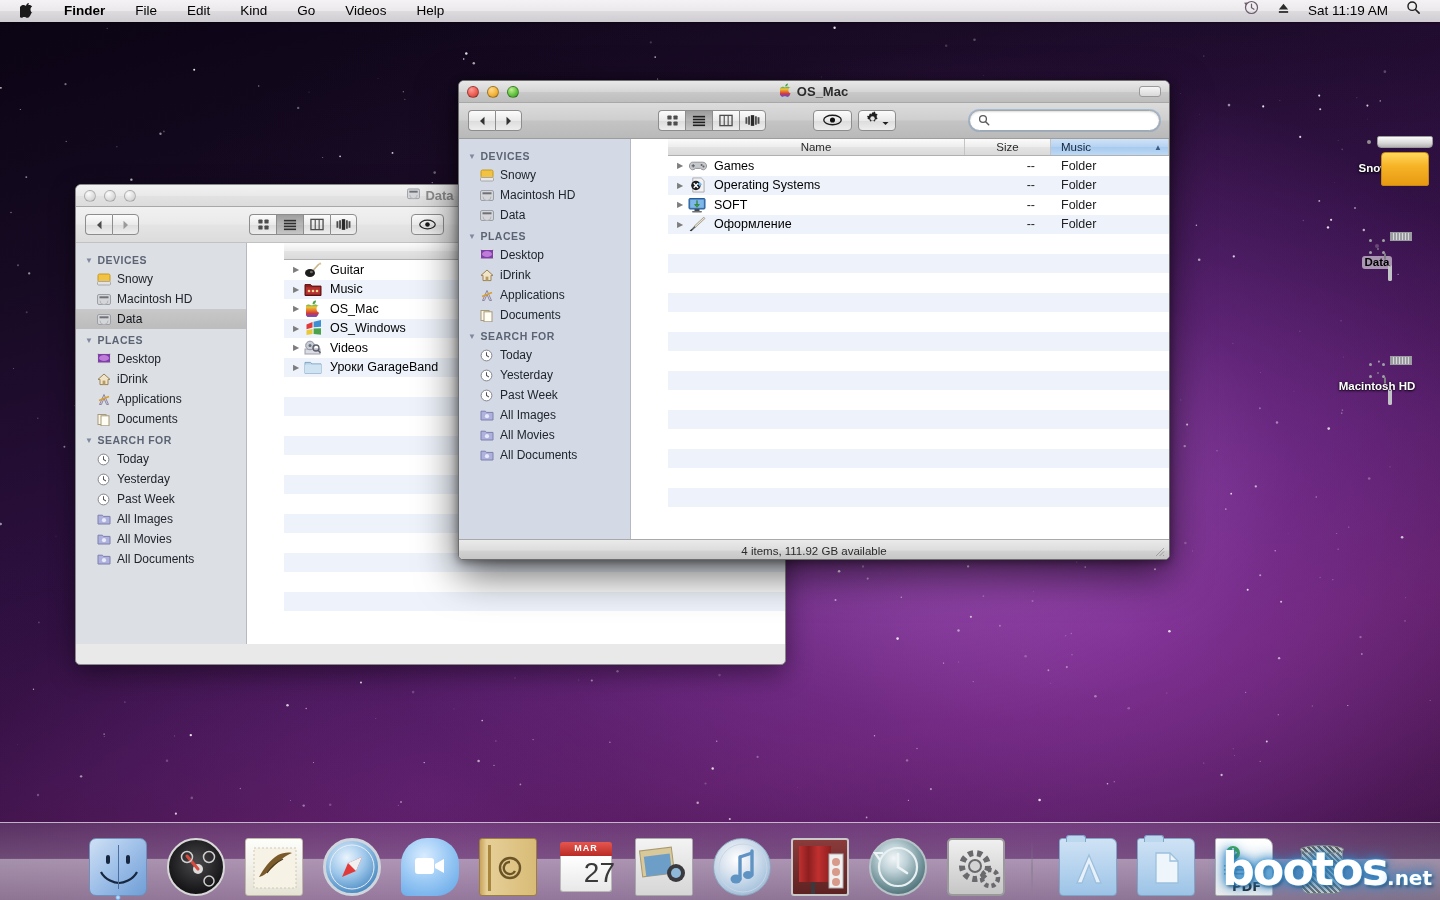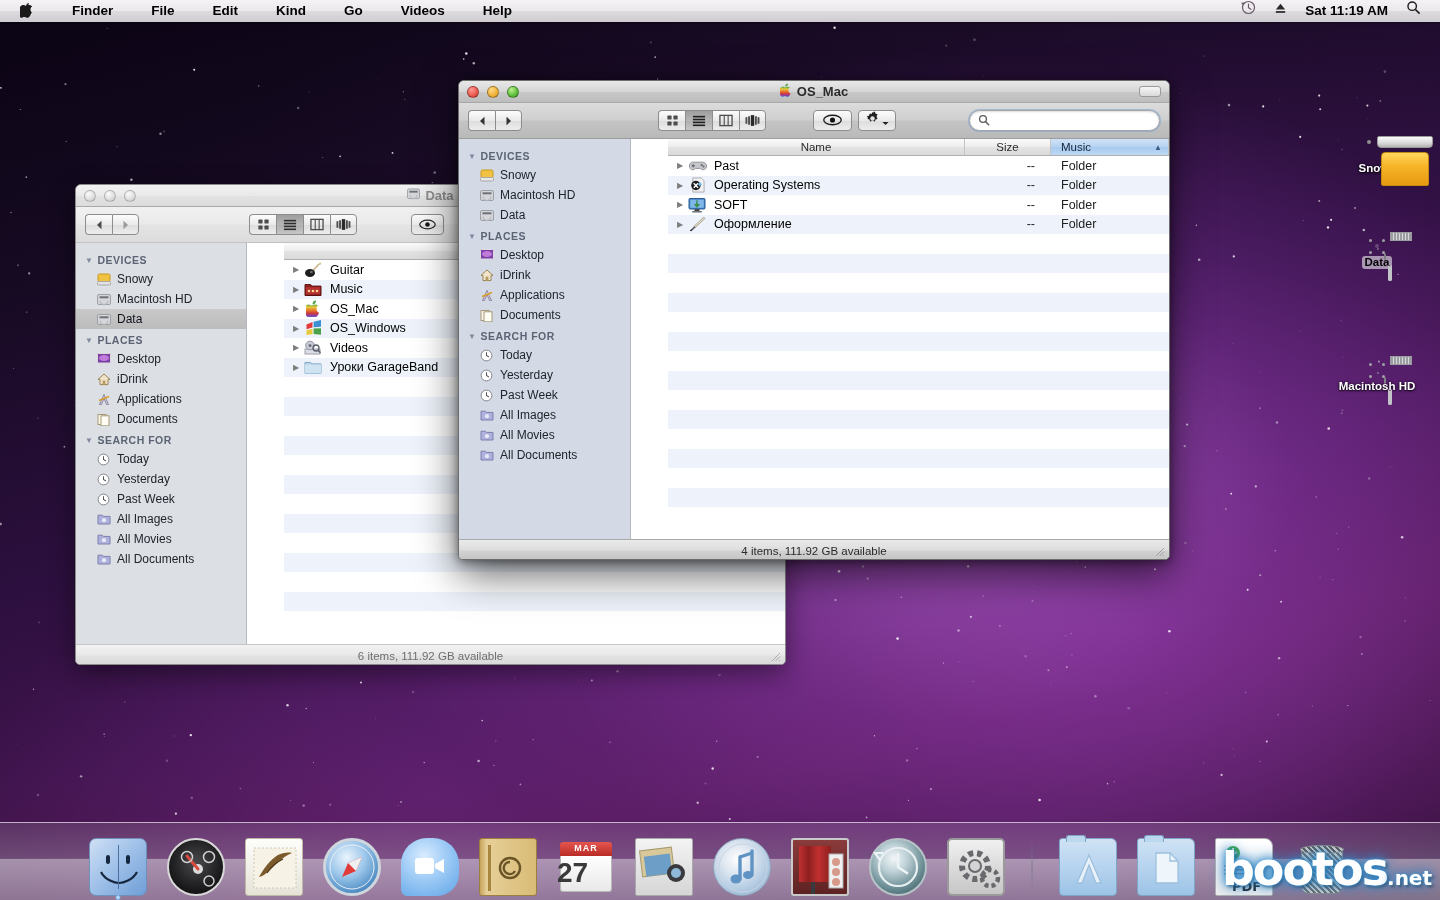--- a/index.html
+++ b/index.html
@@ -23,22 +23,22 @@
 
   
   #menubar {
     position: absolute; top: 0; left: 0; width: 1440px; height: 22px;
     background: linear-gradient(to bottom, #f4f2f4 0%, #ebe9eb 48%, #dedbdf 52%, #cfccd2 100%);
     display: flex; align-items: center;
     font-size: 13.5px; color: #000;
     box-shadow: 0 1px 2px rgba(0,0,0,0.35);
     z-index: 500;
   }
-  .mb-left { display: flex; align-items: center; padding-left: 9px; gap: 16px; }
-  .mb-item { padding: 0 11px; height: 22px; line-height: 22px; cursor: default; white-space: nowrap; font-weight: bold; }
+  .mb-left { display: flex; align-items: center; padding-left: 9px; gap: 8px; }
+  .mb-item { padding: 0 11px; height: 22px; line-height: 22px; cursor: default; white-space: nowrap; }
   .mb-item.bold { font-weight: bold; }
   .apple-logo { padding: 0 11px; display:flex; align-items:center; height:22px; }
   .mb-right { margin-left: auto; display: flex; align-items: center; padding-right: 10px; gap: 0; }
   .mb-right .mb-item { padding: 0 9px; }
 
   
   .desk-icon {
     position: absolute; width: 106px; text-align: center; cursor: default;
   }
   .desk-icon .dlabel {
@@ -1089,30 +1089,20 @@
           <div class="row"></div>
           <div class="row alt"></div>
           <div class="row"></div>
           <div class="row alt"></div>
           <div class="row"></div>
           <div class="row alt"></div>
         </div>
       </div>
     </div>
 
-    <div class="statusbar">
-      <span>6 items, 111.92 GB available</span>
-      <svg class="grip" viewBox="0 0 13 13">
-          <g stroke="#8d8d8d" stroke-width="1">
-            <line x1="11" y1="3" x2="3" y2="11"></line>
-            <line x1="11" y1="6.5" x2="6.5" y2="11"></line>
-            <line x1="11" y1="10" x2="10" y2="11"></line>
-          </g>
-        </svg>
-    </div>
   </div>
 
   <div class="finder active" style="left:458px; top:80px; width:712px; height:480px;">
     <div class="titlebar">
       <div class="lights">
         <span class="light red"></span>
         <span class="light amber"></span>
         <span class="light green"></span>
       </div>
       <div class="wtitle">
@@ -1365,21 +1355,21 @@
             <span class="disc">▶</span>
             <span class="fico">
               <svg width="19" height="14" viewBox="0 0 20 14">
                   <path d="M4.5 3h11c2.4 0 4 1.8 4 4s-1.5 4-3.4 4c-1.3 0-2-.7-2.9-1.5h-5.4C6.9 10.3 6.2 11 4.9 11 3 11 1.5 9.2 1.5 7s1.6-4 3-4z" fill="#c6c8cc" stroke="#8d9096"></path>
                   <rect x="3.8" y="6.2" width="3.4" height="1.2" fill="#5d6066"></rect>
                   <rect x="4.9" y="5.1" width="1.2" height="3.4" fill="#5d6066"></rect>
                   <circle cx="14.3" cy="6" r="1.1" fill="#5d6066"></circle>
                   <circle cx="16.3" cy="7.6" r="1.1" fill="#5d6066"></circle>
                 </svg>
             </span>
-            <span class="fname">Past</span>
+            <span class="fname">Games</span>
             <span class="fsize">--</span>
             <span class="fkind">Folder</span>
           </div>
           <div class="row alt">
             <span class="disc">▶</span>
             <span class="fico">
               <svg width="17" height="16" viewBox="0 0 18 17">
                   <path d="M4 1h9l3 3v12H4z" fill="#f2f2f4" stroke="#a8a8ae"></path>
                   <circle cx="7.3" cy="9" r="5" fill="#1c1c1e"></circle>
                   <path d="M5 6.6 9.6 11.4M9.6 6.6 5 11.4" stroke="#fff" stroke-width="1.5"></path>
@@ -1523,21 +1513,21 @@
             </svg>
       </div>
         </div>
     </div>
 
     <div class="dockitem">
       <div class="glyph">
         <div class="ical-top"></div>
         <div class="ical-bot"></div>
         <div style="position:absolute;left:0;right:0;top:5px;text-align:center;font-size:9px;font-weight:bold;color:#fff;letter-spacing:1px">MAR</div>
-        <div style="position:absolute;left:0;right:0;top:19px;text-align:left;font-size:28px;font-weight:bold;color:#3a3a3a;line-height:32px">27</div>
+        <div style="position:absolute;left:0;right:0;top:19px;text-align:right;font-size:28px;font-weight:normal;color:#3a3a3a;line-height:32px">27</div>
       </div>
     </div>
 
     <div class="dockitem">
       <div class="glyph">
           <div class="ic iphoto-ic">
         <svg style="position:absolute;inset:0" width="58" height="58" viewBox="0 0 58 58">
               <rect x="5" y="10" width="32" height="26" fill="#d8c89a" stroke="#a89a70" transform="rotate(-7 21 23)"></rect>
               <rect x="9" y="16" width="26" height="20" fill="#6d9ec8" transform="rotate(-7 22 26)"></rect>
               <circle cx="40" cy="34" r="9" fill="#3a3a3e"></circle>

